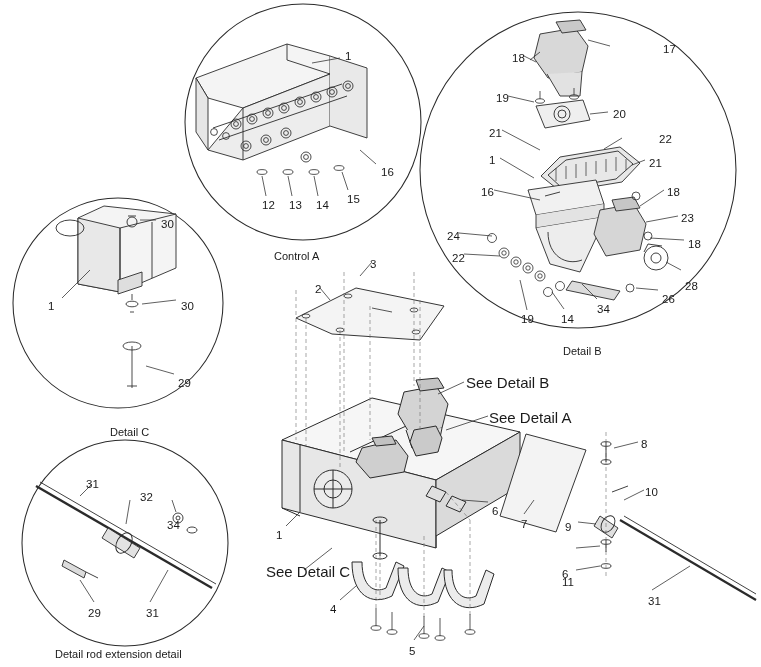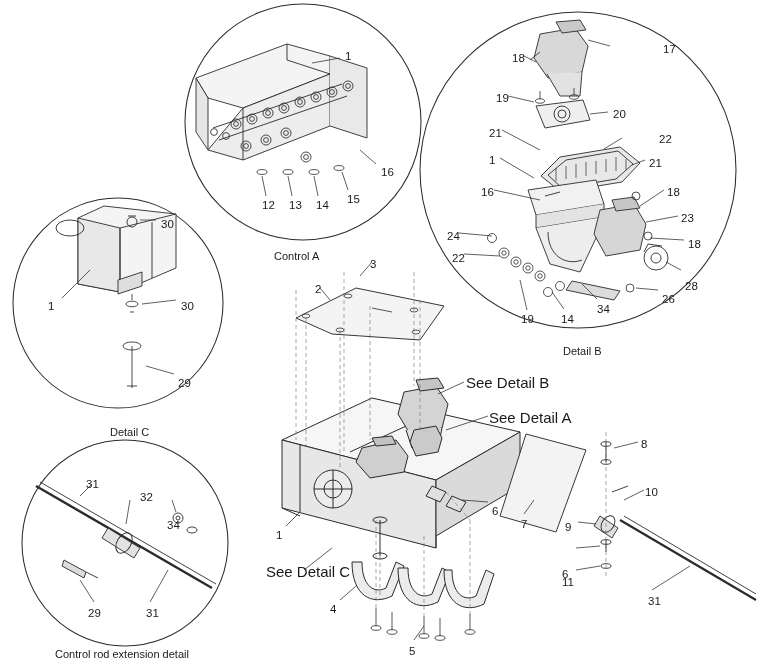--- a/index.html
+++ b/index.html
@@ -366,21 +366,21 @@
         <path d="M464 382 L438 394"></path>
         <path d="M488 416 L446 430"></path>
         <path d="M304 570 L332 548"></path>
       </g>
     </g>
   </svg>
 
   <div class="cap" style="left:274px; top:250px;">Control A</div>
   <div class="cap" style="left:563px; top:345px;">Detail B</div>
   <div class="cap" style="left:110px; top:426px;text-align:right;">Detail C</div>
-  <div class="cap" style="left:55px; top:648px;">Control rod extension detail</div>
+  <div class="cap" style="left:55px; top:648px;">Detail rod extension detail</div>
 
   <div class="note" style="left:466px; top:377px;">See Detail B</div>
   <div class="note" style="left:489px; top:412px;">See Detail A</div>
   <div class="note" style="left:266px; top:566px;">See Detail C</div>
 
   <div class="lbl" style="left:345px; top:50px;">1</div>
   <div class="lbl" style="left:381px; top:166px;">16</div>
   <div class="lbl" style="left:262px; top:199px;">12</div>
   <div class="lbl" style="left:289px; top:199px;">13</div>
   <div class="lbl" style="left:316px; top:199px;">14</div>

